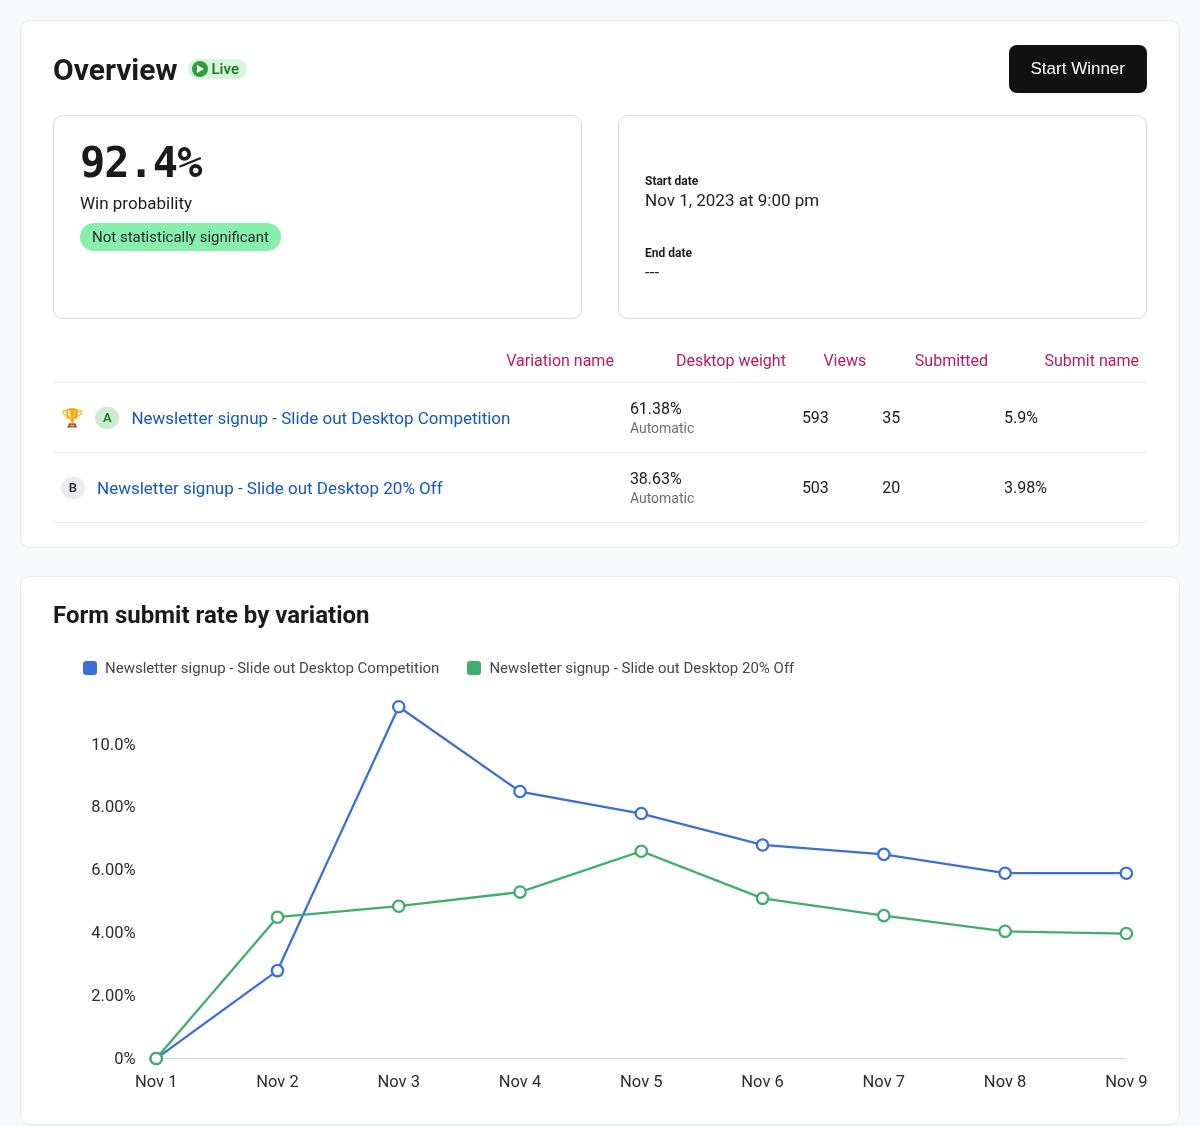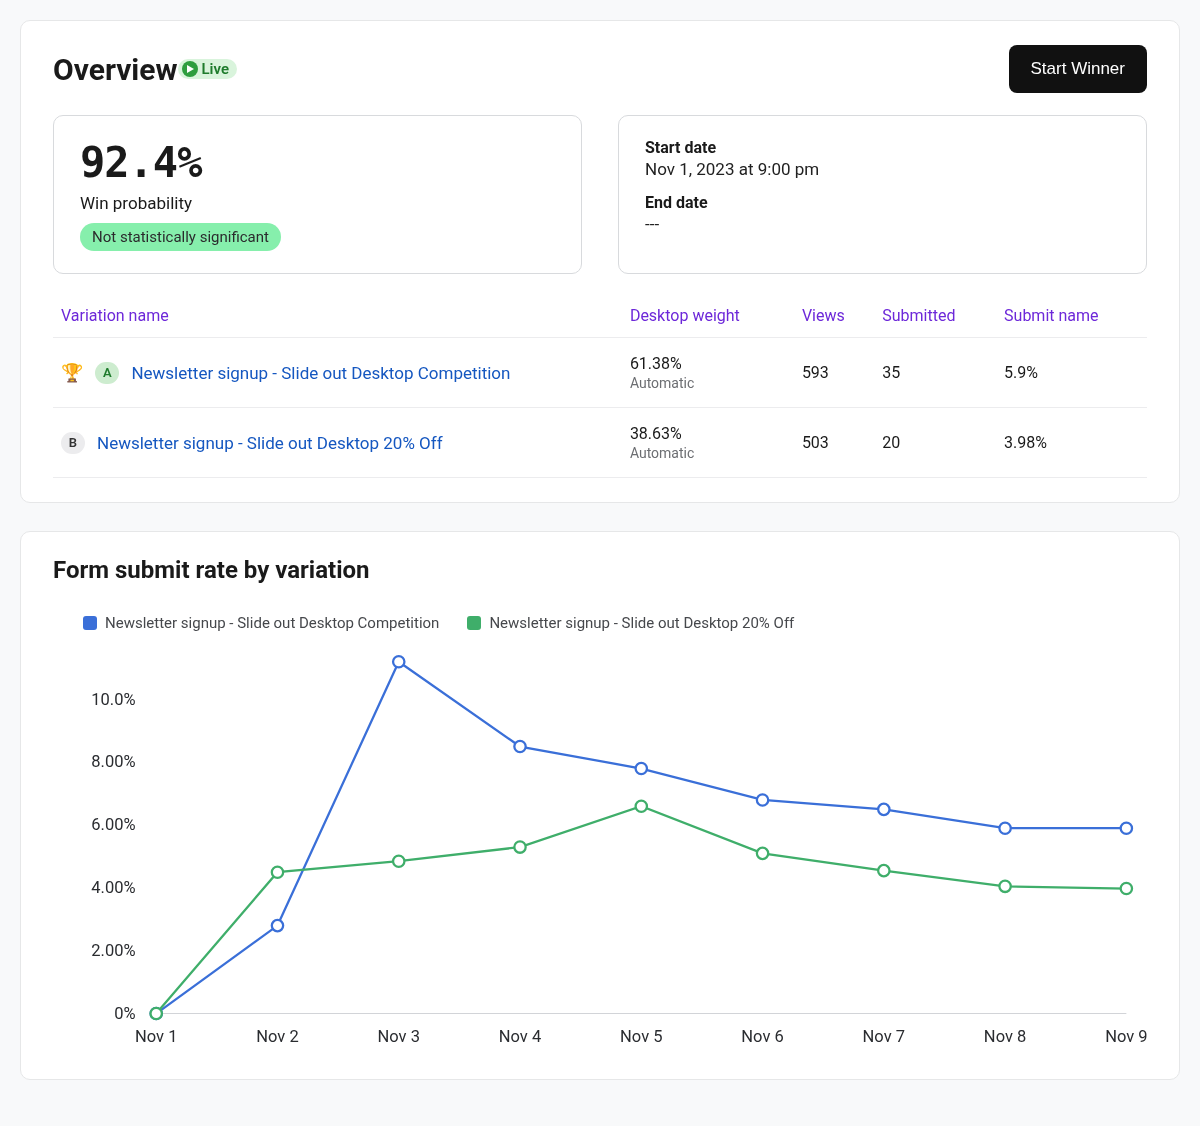--- a/index.html
+++ b/index.html
@@ -17,21 +17,21 @@
     border-radius: 10px;
     padding: 24px 32px;
     margin-bottom: 28px;
   }
   .ov-header {
     display: flex;
     align-items: center;
     justify-content: space-between;
     margin-bottom: 22px;
   }
-  .ov-title-wrap { display: flex; align-items: center; }
+  .ov-title-wrap { display: flex; align-items: center; gap: 10px; }
   .ov-title { font-size: 30px; font-weight: 700; margin: 0; }
   .live-badge {
     display: inline-flex;
     align-items: center;
     gap: 4px;
     background: #d9f4dc;
     color: #1e7b2c;
     font-size: 15px;
     font-weight: 600;
     padding: 2px 8px 2px 4px;
@@ -65,27 +65,27 @@
   .win-prob-label { font-size: 17px; margin-top: 6px; }
   .sig-badge {
     display: inline-block;
     margin-top: 10px;
     background: #86efac;
     color: #2b2b2d;
     border-radius: 14px;
     padding: 5px 12px;
     font-size: 15px;
   }
-  .date-label { font-weight: 700; font-size: 16px; margin-bottom: 2px; }
+  .date-label { font-weight: 700; font-size: 12px; margin-bottom: 2px; margin-top: 36px; }
   .date-value { font-size: 17px; color: #222; margin-bottom: 14px; }
   table.variants { width: 100%; border-collapse: collapse; font-size: 16px; }
   table.variants th {
-    text-align: left;
+    text-align: right;
     font-weight: 400;
-    color: #6d28d9;
+    color: #be185d;
     padding: 12px 8px;
     border-bottom: 1px solid #ececee;
   }
   table.variants td {
     padding: 16px 8px;
     border-bottom: 1px solid #ececee;
     vertical-align: middle;
   }
   .var-name-cell { display: flex; align-items: center; gap: 12px; }
   .trophy { color: #2e9e3f; font-size: 18px; line-height:1; }

